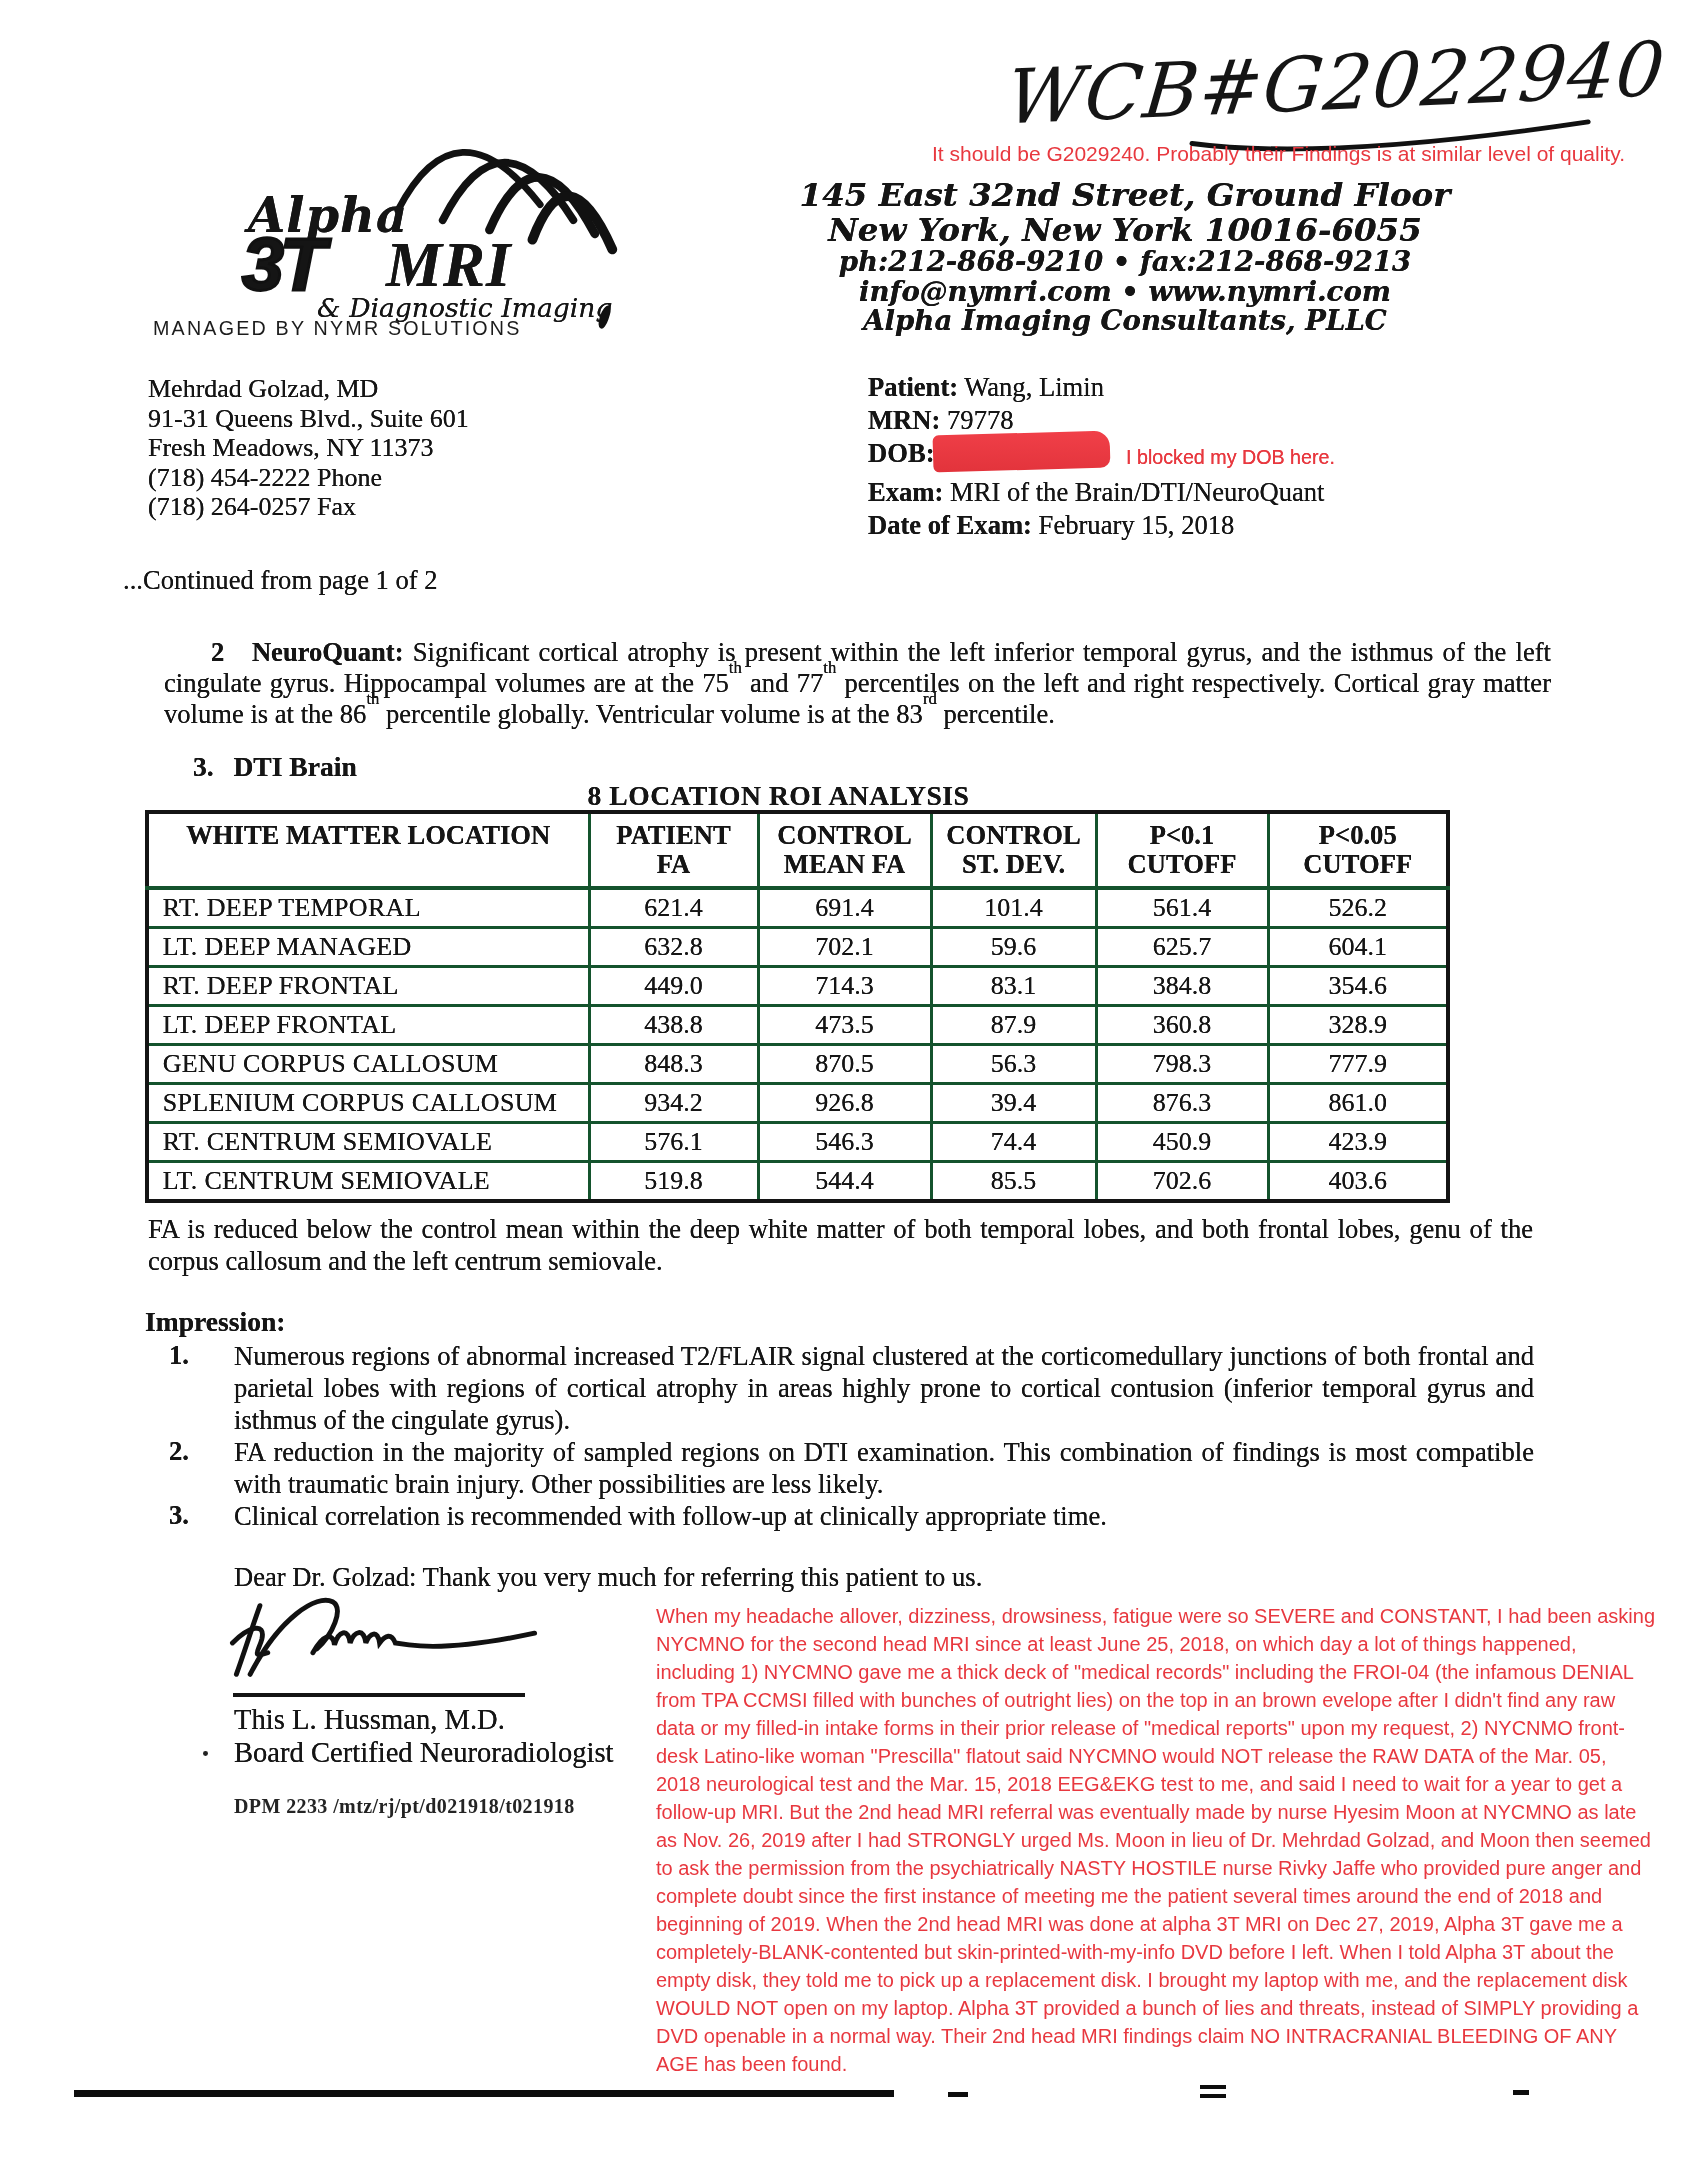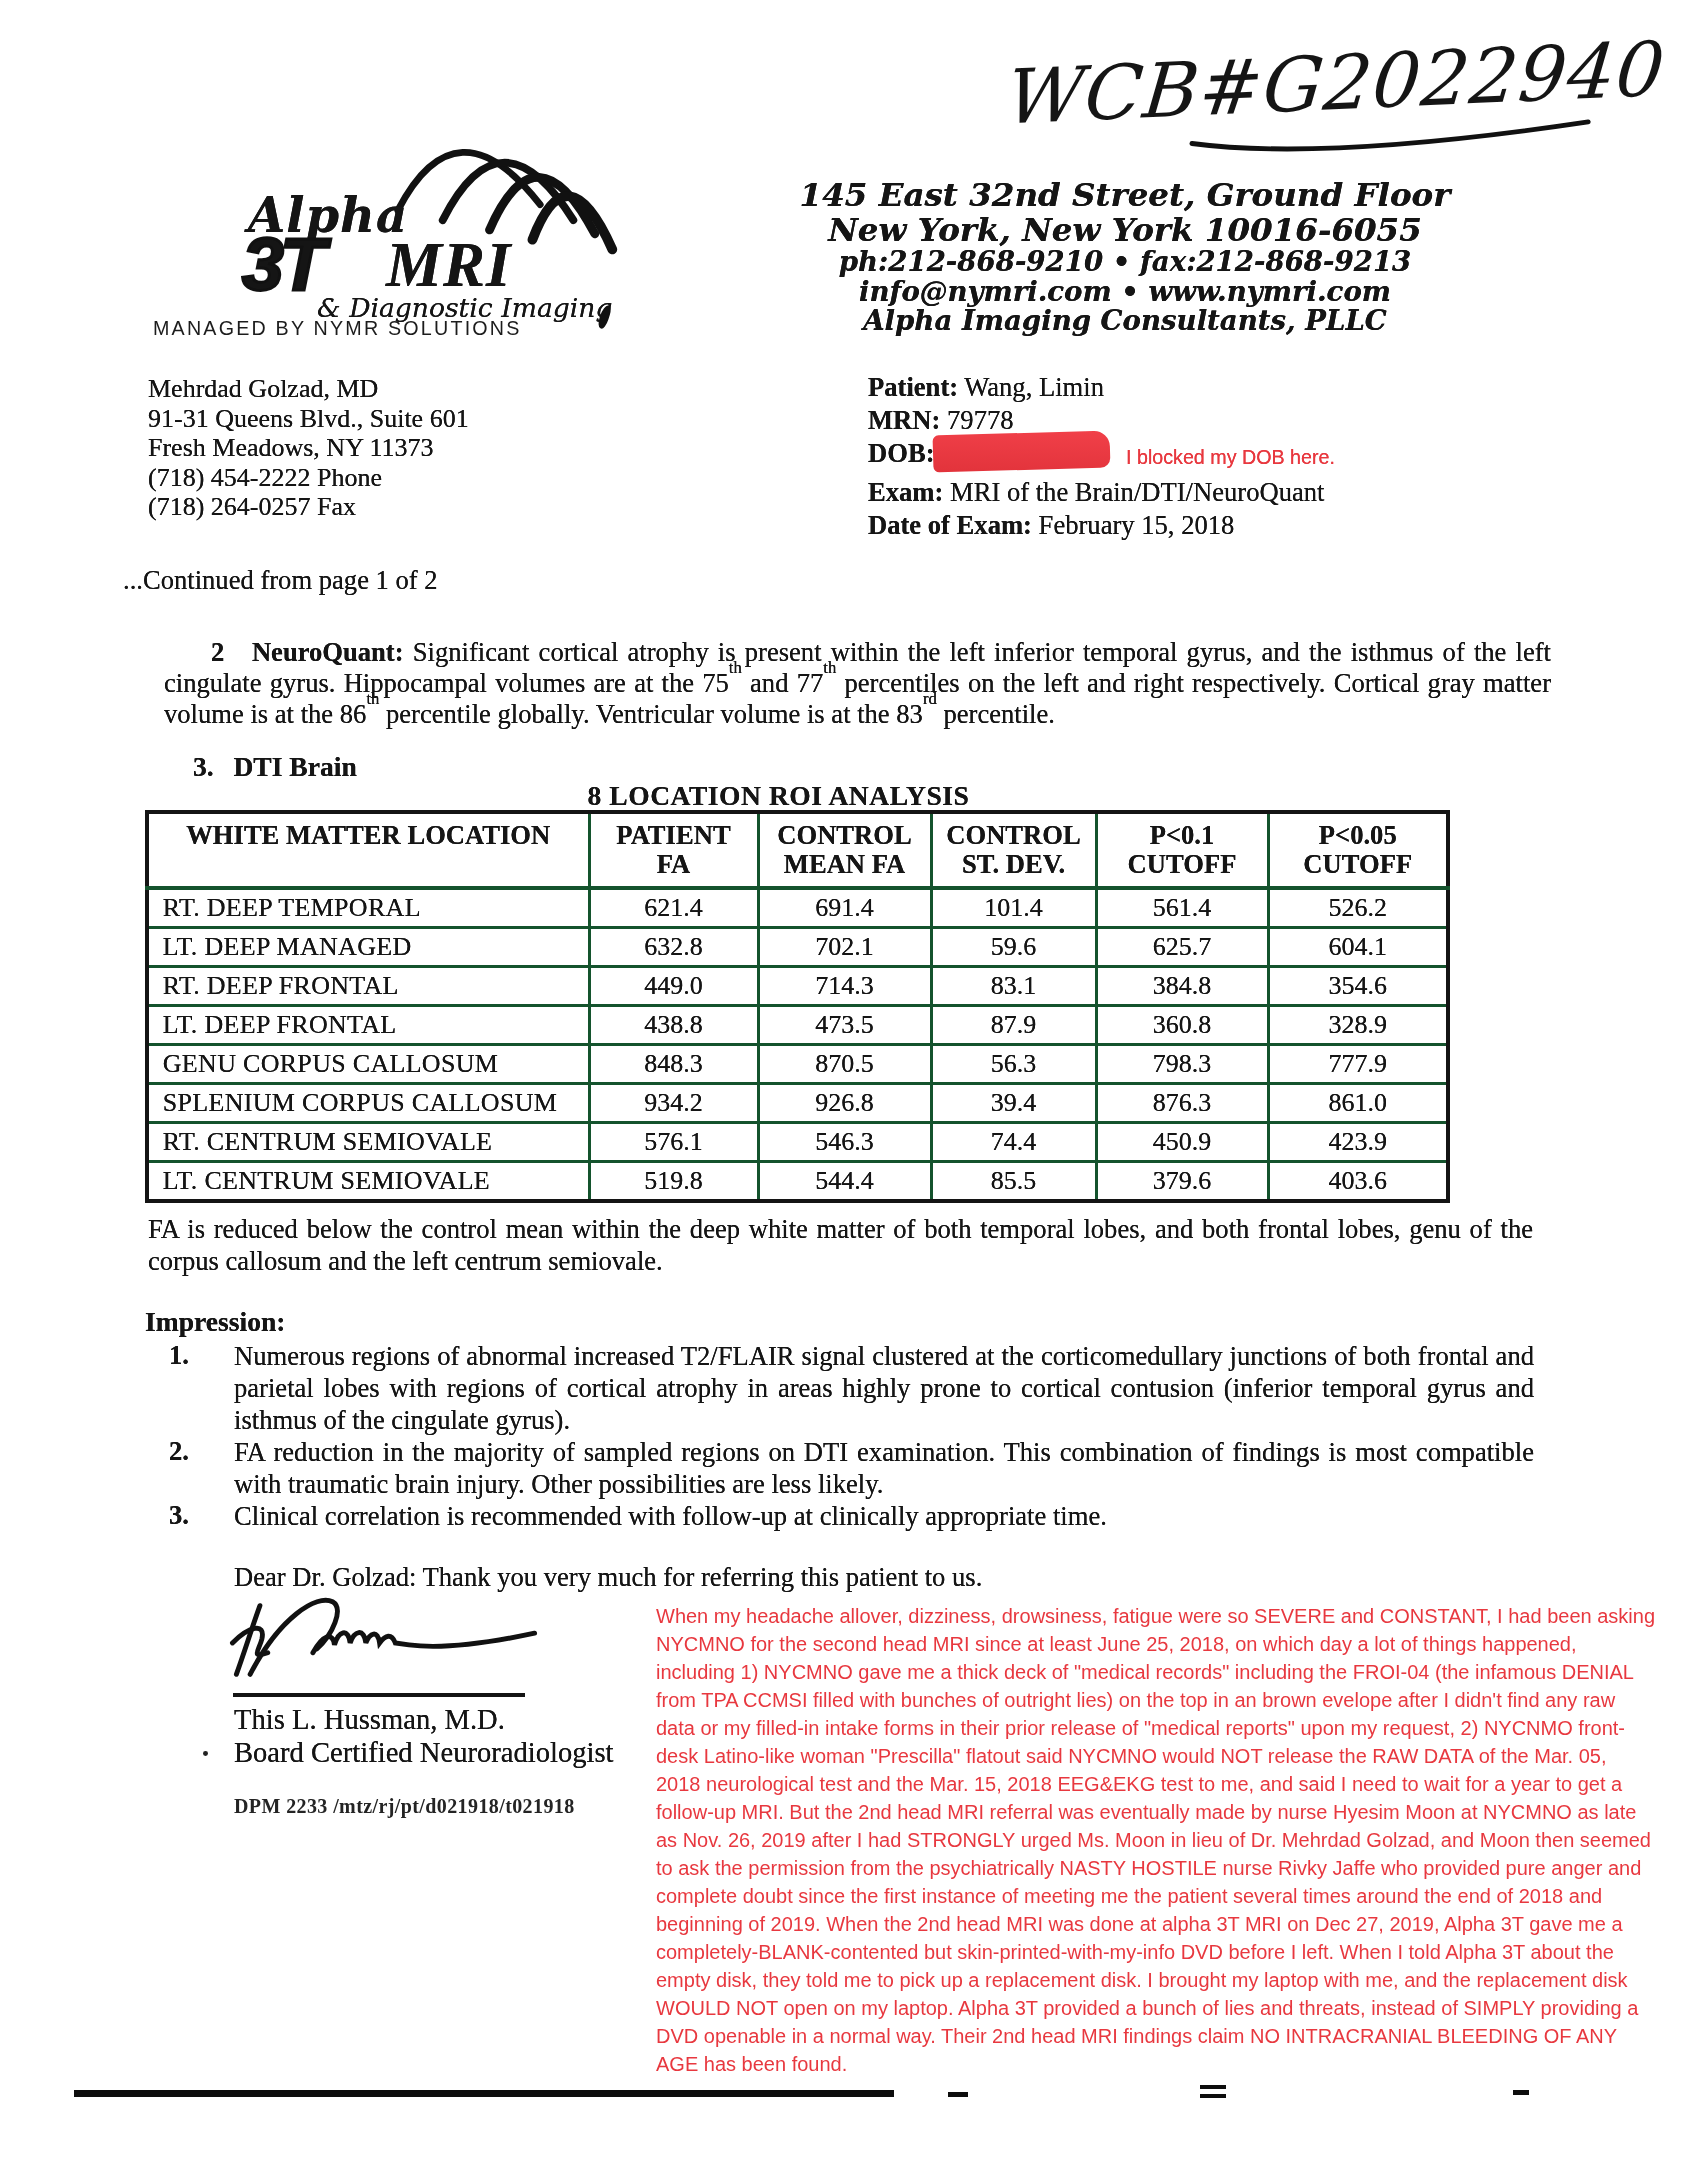--- a/index.html
+++ b/index.html
@@ -88,20 +88,21 @@
     <div class="abs logo-3t">3T</div>
     <div class="abs logo-mri ink">MRI</div>
     <div class="abs logo-tag ink">&amp; Diagnostic Imaging</div>
     <div class="abs logo-managed">MANAGED BY NYMR SOLUTIONS</div>
   </div>
 
   <div class="abs wcb">WCB#G2022940</div>
   <svg class="abs wcb-under" viewBox="0 0 420 52" fill="none" stroke="#111" stroke-linecap="round">
     <path d="M4 28 Q140 46 408 6" stroke-width="5"></path>
   </svg>
+  <div class="abs note-top">It should be G2029240. Probably their Findings is at similar level of quality.</div>
 
   <div class="abs clinic ink">
     <div class="l1">145 East 32nd Street, Ground Floor</div>
     <div class="l2">New York, New York  10016-6055</div>
     <div class="l3">ph:212-868-9210 • fax:212-868-9213</div>
     <div class="l4">info@nymri.com • www.nymri.com</div>
     <div class="l5">Alpha Imaging Consultants, PLLC</div>
   </div>
 
   <div class="abs referrer ink">
@@ -223,21 +224,21 @@
           <td>546.3</td>
           <td>74.4</td>
           <td>450.9</td>
           <td>423.9</td>
         </tr>
       <tr>
           <td class="loc">LT. CENTRUM SEMIOVALE</td>
           <td>519.8</td>
           <td>544.4</td>
           <td>85.5</td>
-          <td>379.6</td>
+          <td>702.6</td>
           <td>403.6</td>
         </tr>
     </tbody>
   </table>
 
   <p class="abs fa-note ink">FA is reduced below the control mean within the deep white matter of both temporal lobes, and both frontal lobes, genu of the corpus callosum and the left centrum semiovale.</p>
 
   <div class="abs imp-h ink">Impression:</div>
   <div class="abs imp-list ink">
     <div class="imp-item">

